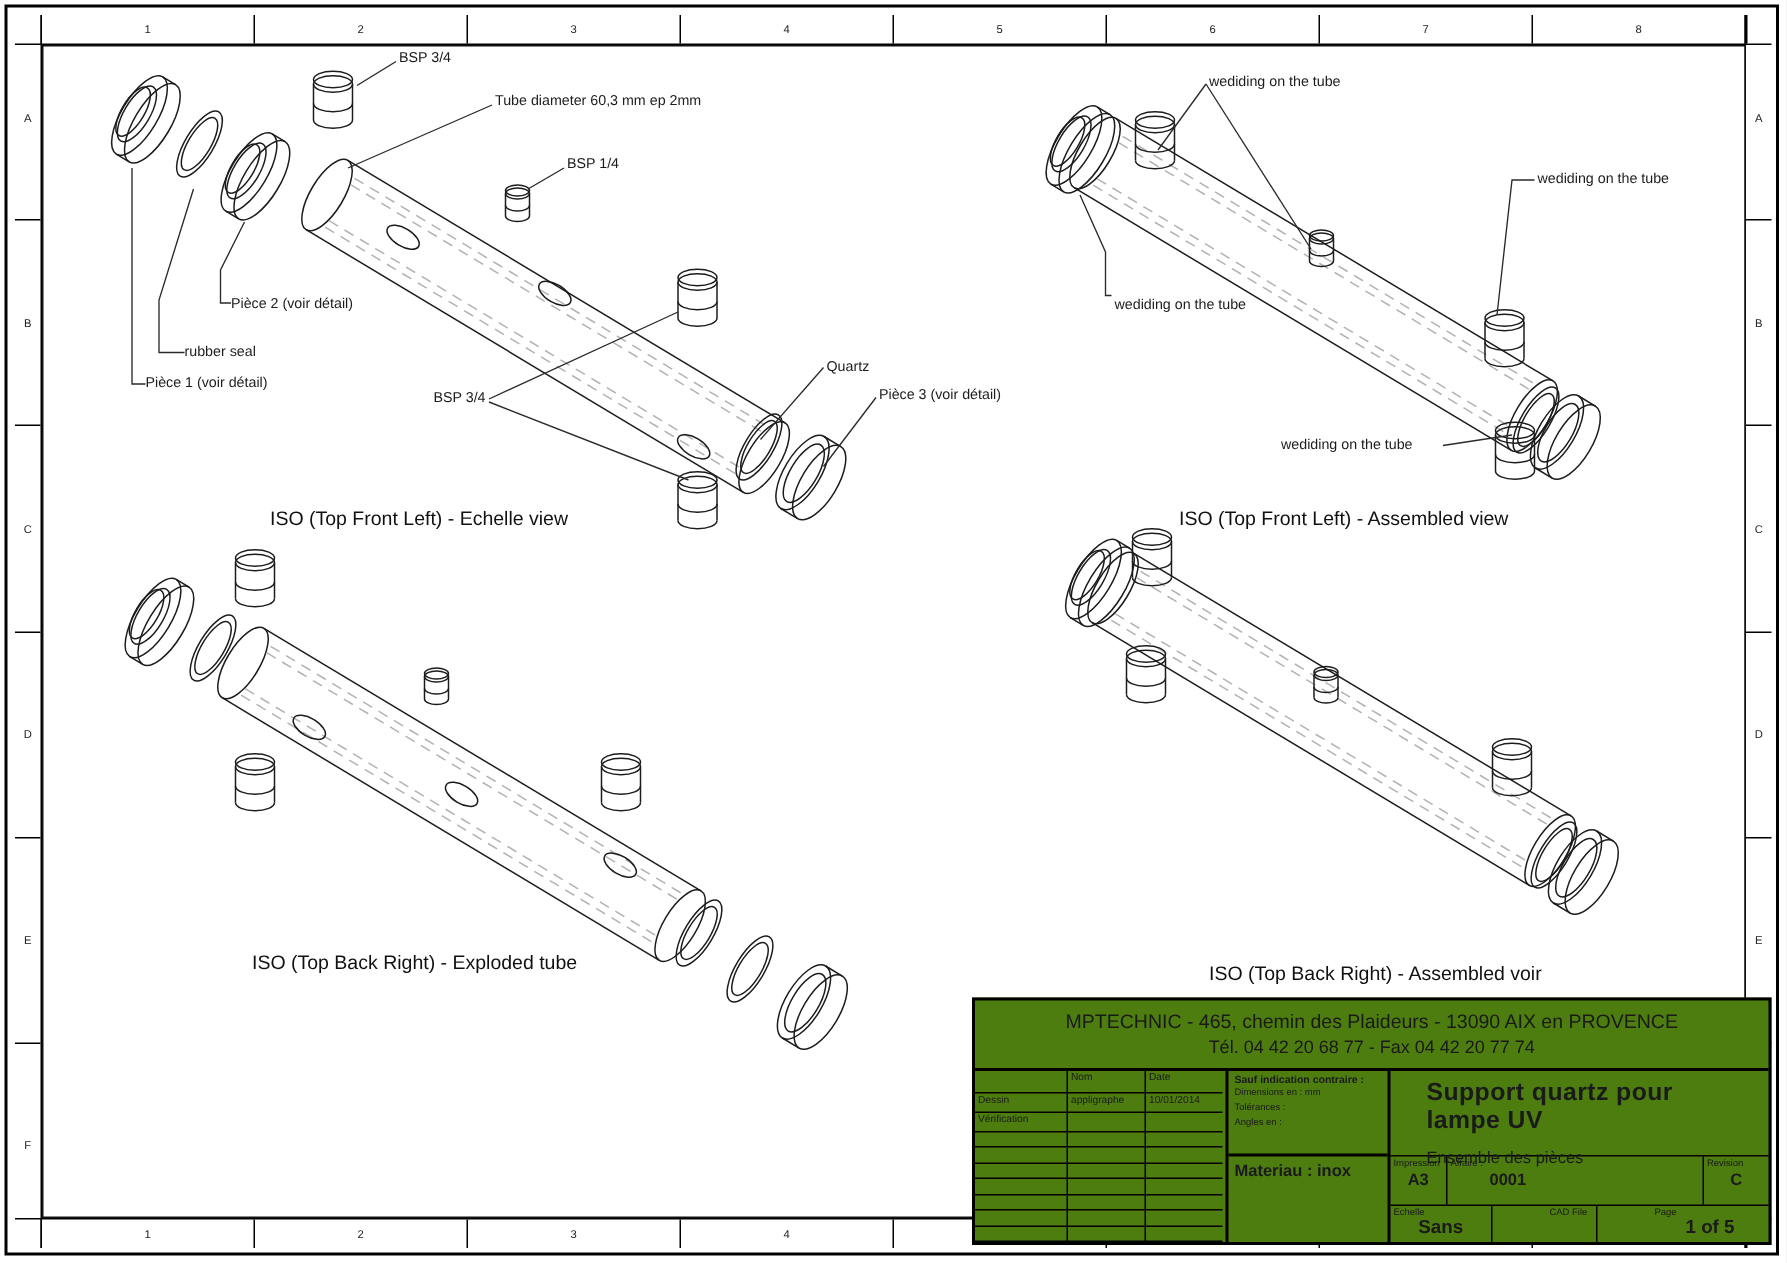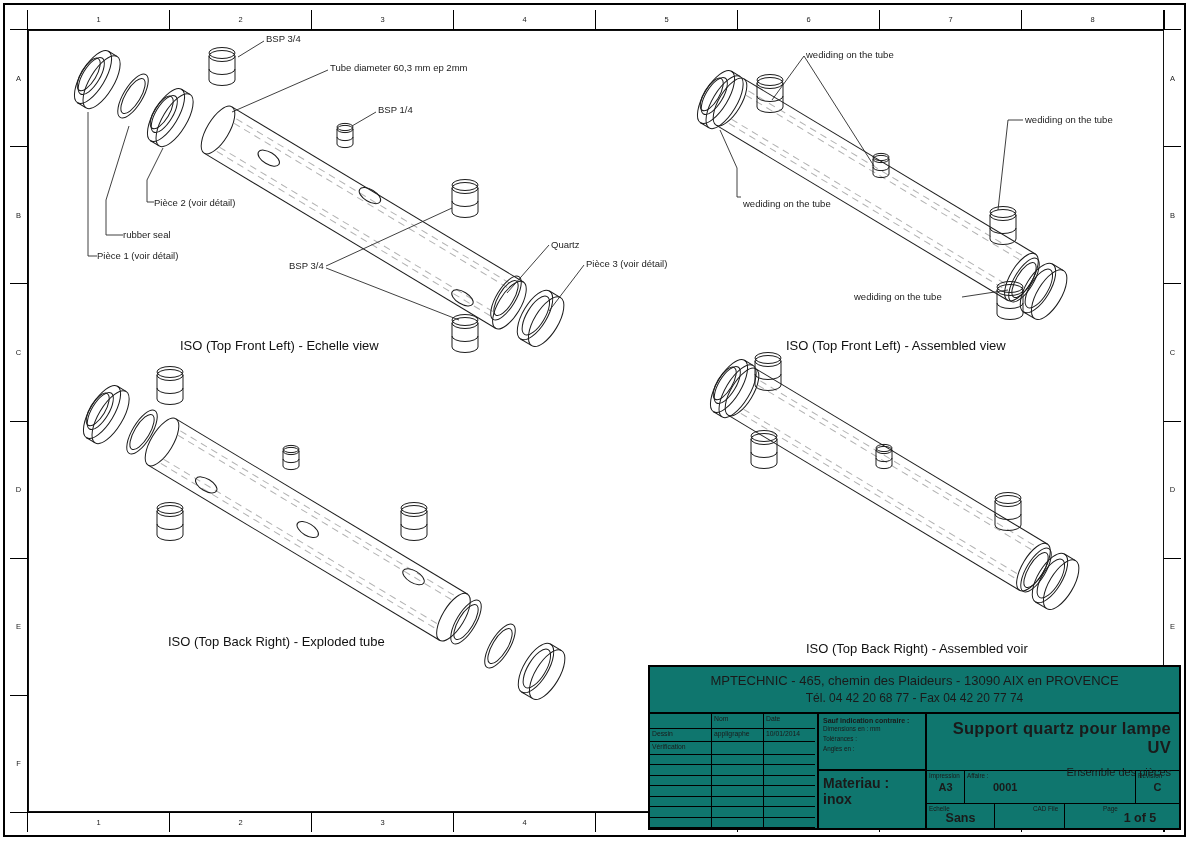--- a/index.html
+++ b/index.html
@@ -20,37 +20,37 @@
   .vstrip .cell{flex:1;border-bottom:1px solid #000;display:flex;align-items:center;justify-content:center;font-size:7.5px;color:#222;box-sizing:border-box;}
   .vstrip .cell:last-child{border-bottom:none;}
   
   .ann{position:absolute;font-size:9.5px;white-space:nowrap;color:#1c1c1c;}
   .caption{position:absolute;font-size:13px;white-space:nowrap;color:#111;}
   svg.draw{position:absolute;left:0;top:0;}
   .ln{stroke:#1c1c1c;fill:none;stroke-width:1;}
   .dash{stroke:#b2b2b2;fill:none;stroke-width:1;stroke-dasharray:7 5;}
   .ldr{stroke:#2a2a2a;fill:none;stroke-width:0.9;}
   
-  .tblock{position:absolute;left:648px;top:665px;width:533px;height:165px;background:#0f766e;border:2px solid #000;box-sizing:border-box;}
+  .tblock{position:absolute;left:648px;top:665px;width:533px;height:165px;background:#4d7c0f;border:2px solid #000;box-sizing:border-box;}
   .tb-address{height:47px;border-bottom:2px solid #000;box-sizing:border-box;text-align:center;}
   .addr1{font-size:13px;padding-top:6px;}
   .addr2{font-size:12px;padding-top:3px;}
   .tb-body{display:flex;height:114px;}
   .tb-table{width:169px;border-right:2px solid #000;box-sizing:border-box;display:grid;
             grid-template-columns:62px 52px 51px;grid-template-rows:15px 13px 13px repeat(7,1fr);}
   .tb-table .c{border-right:1px solid #000;border-bottom:1px solid #000;box-sizing:border-box;font-size:6.8px;padding:1px 2px;overflow:hidden;white-space:nowrap;}
   .tb-table .c:nth-child(3n){border-right:none;}
   .tb-mid{width:108px;border-right:2px solid #000;box-sizing:border-box;display:flex;flex-direction:column;}
   .tb-notes{height:57px;border-bottom:2px solid #000;box-sizing:border-box;padding:3px 4px;}
   .nh{font-size:7px;font-weight:bold;}
   .nl{font-size:6.3px;line-height:1.55;}
   .tb-material{flex:1;padding:4px;}
-  .mh{font-size:14px;font-weight:bold;}
+  .mh{font-size:11px;font-weight:bold;}
   .tb-right{flex:1;display:flex;flex-direction:column;}
-  .tb-title{height:57px;border-bottom:1.5px solid #000;box-sizing:border-box;padding:5px 8px;text-align:right;}
+  .tb-title{height:57px;border-bottom:1.5px solid #000;box-sizing:border-box;padding:5px 24px;}
   .dt{font-size:16.5px;font-weight:bold;letter-spacing:0.3px;}
   .ds{font-size:11px;margin-top:9px;}
   .tb-row1{height:33px;border-bottom:1.5px solid #000;box-sizing:border-box;display:flex;}
   .tb-row2{flex:1;display:flex;gap:36px;}
   .tb-row1 .cell,.tb-row2 .cell{position:relative;box-sizing:border-box;}
   .cell .lbl{position:absolute;top:1px;left:2px;font-size:6.3px;}
   .cell .val{display:block;font-weight:bold;font-size:11px;text-align:center;margin-top:10px;}
   .imp{width:38px;border-right:1px solid #000;}
   .aff{flex:1;border-right:1px solid #000;}
   .aff .val{text-align:left;padding-left:28px;}

